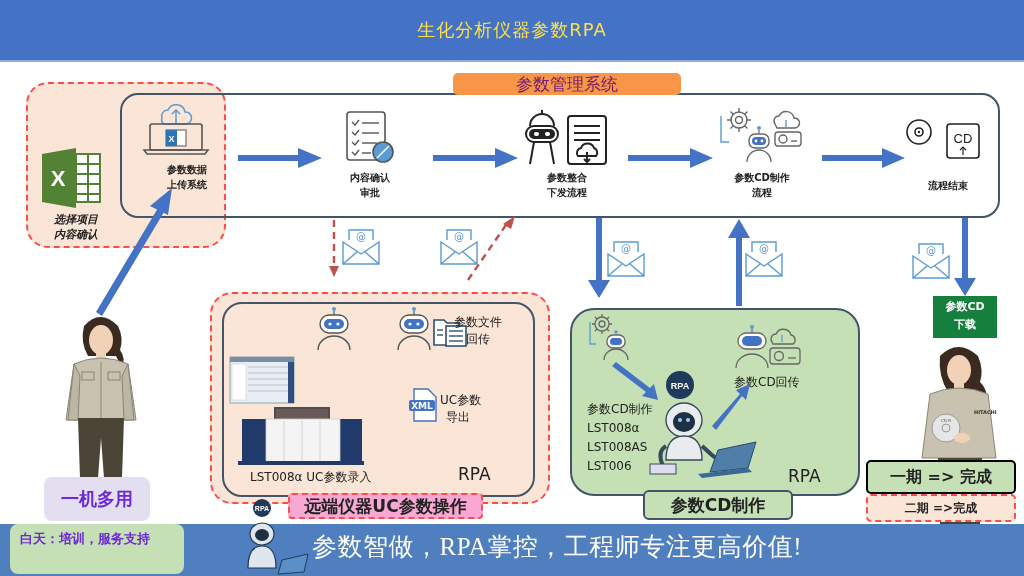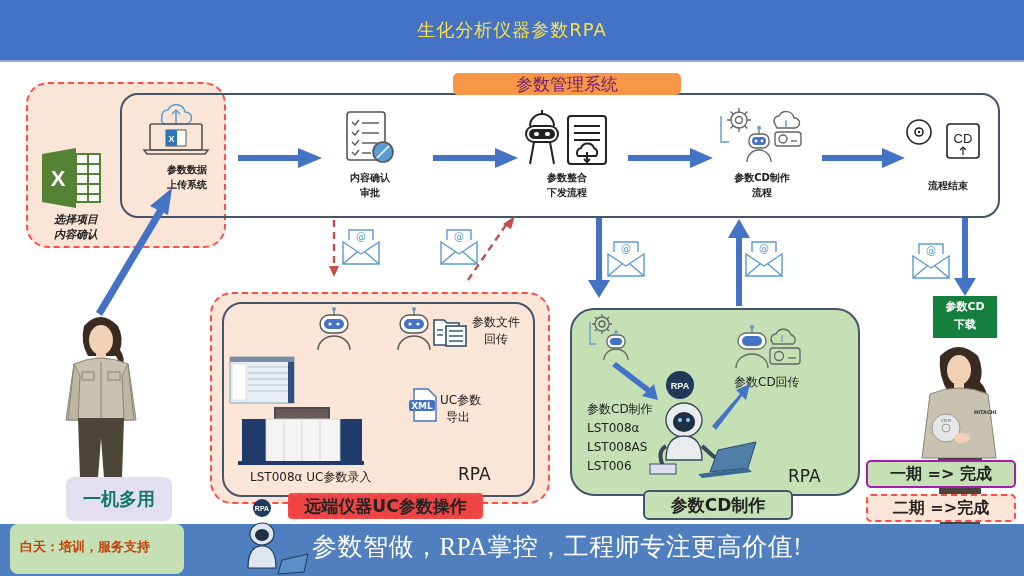--- a/index.html
+++ b/index.html
@@ -7,43 +7,43 @@
   body { position: relative; font-family: "DejaVu Sans", "Liberation Sans", sans-serif; color: #222; }
   .abs { position: absolute; }
 
   
   .header { left: 0; top: 0; width: 1024px; height: 62px; background: #4472c4; border-bottom: 2px solid #8faadc; display: flex; align-items: center; justify-content: center; }
   .header-title { color: #fde047; font-size: 18px; letter-spacing: 1px; }
 
   
   .footer { left: 0; top: 524px; width: 1024px; height: 52px; background: #4f7fbe; }
   .footer-slogan { left: 312px; top: 530px; color: #fff; font-size: 25px; letter-spacing: 0.5px; font-family: Liberation Serif, serif; }
-  .footer-note { left: 10px; top: 524px; width: 174px; height: 50px; background: #c5e0b4; border-radius: 8px; padding: 12px 10px; font-size: 13px; font-weight: bold; line-height: 21px; color: #c2410c; }
+  .footer-note { left: 10px; top: 524px; width: 174px; height: 50px; background: #c5e0b4; border-radius: 8px; padding: 4px 10px; font-size: 13px; font-weight: bold; line-height: 21px; color: #6d28d9; }
 
   
   .system-box { left: 120px; top: 93px; width: 880px; height: 125px; border: 2px solid #44546a; border-radius: 18px; }
   .system-label { left: 453px; top: 73px; width: 228px; height: 22px; background: #f79646; border-radius: 5px; color: #701a75; font-size: 17px; display: flex; align-items: center; justify-content: center; }
 
   
   .zone-entry { left: 26px; top: 82px; width: 200px; height: 166px; background: #fbe5d6; border: 2px dashed #ff4b4b; border-radius: 22px; }
   .zone-remote { left: 210px; top: 292px; width: 340px; height: 212px; background: #fbe5d6; border: 2px dashed #ff4b4b; border-radius: 22px; }
   .zone-remote-inner { left: 222px; top: 302px; width: 313px; height: 195px; border: 2px solid #44546a; border-radius: 20px; }
-  .zone-remote-label { left: 288px; top: 493px; width: 195px; height: 26px; background: #ef4444; border: 2px dashed #ff4b4b; border-radius: 4px; font-size: 17px; font-weight: bold; display: flex; align-items: center; justify-content: center; }
+  .zone-remote-label { left: 288px; top: 493px; width: 195px; height: 26px; background: #f9a8d4; border: 2px dashed #ff4b4b; border-radius: 4px; font-size: 17px; font-weight: bold; display: flex; align-items: center; justify-content: center; }
   .zone-cd { left: 570px; top: 308px; width: 290px; height: 188px; background: #c5e0b4; border: 2px solid #44546a; border-radius: 24px; }
   .zone-cd-label { left: 643px; top: 490px; width: 150px; height: 30px; background: #c5e0b4; border: 2px solid #44546a; border-radius: 6px; font-size: 17px; font-weight: bold; display: flex; align-items: center; justify-content: center; }
 
   .rpa-tag { font-size: 17px; color: #222; }
 
   .node-label { font-size: 10px; font-weight: bold; text-align: center; line-height: 15px; color: #222; }
   .plain-label { font-size: 12px; color: #222; line-height: 17px; }
 
-  .badge-multi { left: 44px; top: 477px; width: 106px; height: 44px; background: #e4dff0; border-radius: 8px; color: #0f766e; font-size: 18px; font-weight: bold; display: flex; align-items: center; justify-content: center; margin-left: 22px; }
+  .badge-multi { left: 44px; top: 477px; width: 106px; height: 44px; background: #e4dff0; border-radius: 8px; color: #6d28d9; font-size: 18px; font-weight: bold; display: flex; align-items: center; justify-content: center; }
   .badge-download { left: 933px; top: 296px; width: 64px; height: 42px; background: #15803d; color: #fff; font-size: 11px; font-weight: bold; text-align: center; line-height: 18px; padding-top: 2px; }
-  .phase1 { left: 866px; top: 460px; width: 150px; height: 28px; background: #c5e0b4; border: 2px solid #a21caf; border-radius: 5px; font-size: 16px; font-weight: bold; display: flex; align-items: center; justify-content: center; }
-  .phase2 { left: 866px; top: 494px; width: 150px; height: 28px; background: #fbe5d6; border: 2px dashed #ff4b4b; border-radius: 5px; font-size: 16px; font-weight: bold; display: flex; align-items: center; justify-content: center; }
+  .phase1 { left: 866px; top: 460px; width: 150px; height: 34px; background: #c5e0b4; border: 2px solid #000000; border-radius: 5px; font-size: 16px; font-weight: bold; display: flex; align-items: center; justify-content: center; }
+  .phase2 { left: 866px; top: 494px; width: 150px; height: 28px; background: #fbe5d6; border: 2px dashed #ff4b4b; border-radius: 5px; font-size: 12px; font-weight: bold; display: flex; align-items: center; justify-content: center; }
 
   svg { position: absolute; overflow: visible; }
 </style>
 </head>
 <body>
 
 <div class="abs header">
   <span class="header-title">生化分析仪器参数RPA</span>
 </div>
 
@@ -263,21 +263,21 @@
   <path d="M2 4 h10 l3 3 h12 v22 h-25z" fill="#fff" stroke="#2f4f6f" stroke-width="1.6"></path>
   <rect x="14" y="10" width="20" height="20" fill="#fff" stroke="#2f4f6f" stroke-width="1.6"></rect>
   <g stroke="#2f4f6f" stroke-width="1.4">
       <line x1="17" y1="15" x2="31" y2="15"></line>
       <line x1="17" y1="20" x2="31" y2="20"></line>
       <line x1="17" y1="25" x2="31" y2="25"></line>
       <line x1="5" y1="14" x2="11" y2="14"></line>
       <line x1="5" y1="19" x2="11" y2="19"></line>
     </g>
 </svg>
-<div class="abs plain-label" style="left:472px;top:314px;">
+<div class="abs plain-label" style="left:454px;top:314px;">
   <div>参数文件</div>
   <div style="padding-left:12px;">回传</div>
 </div>
 
 <svg style="left:228px;top:355px;" width="136" height="112" viewBox="0 0 136 112">
   <rect x="2" y="2" width="64" height="46" fill="#e9eef5" stroke="#8aa" stroke-width="1"></rect>
   <rect x="2" y="2" width="64" height="5" fill="#7a8ca6"></rect>
   <rect x="4" y="9" width="14" height="36" fill="#fff" stroke="#ccd" stroke-width="0.6"></rect>
   <g stroke="#9aa" stroke-width="0.6">
       <line x1="20" y1="12" x2="60" y2="12"></line>

